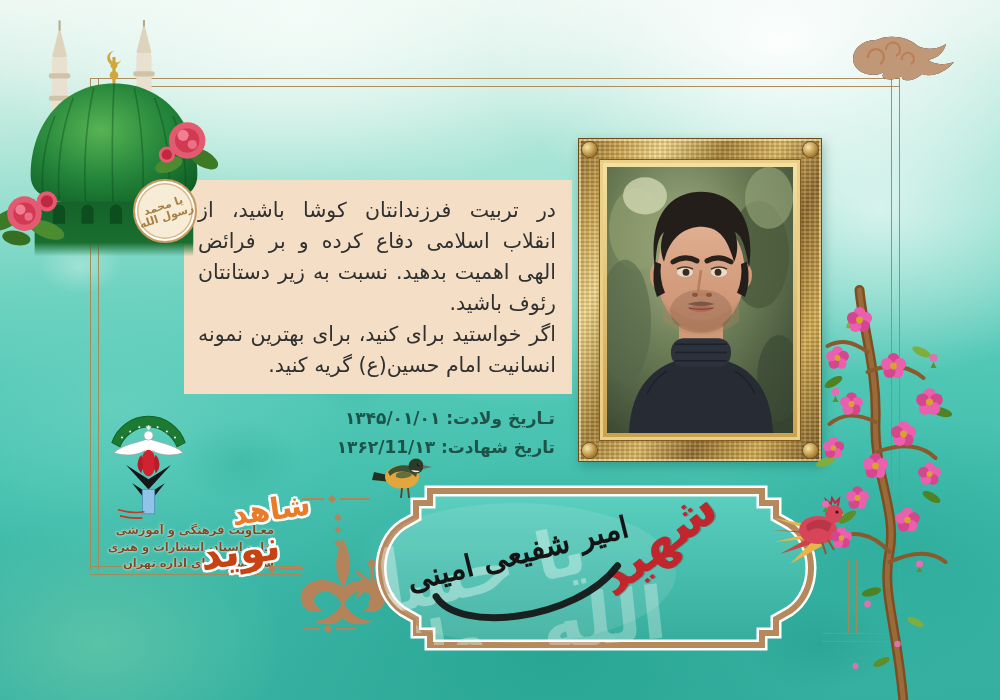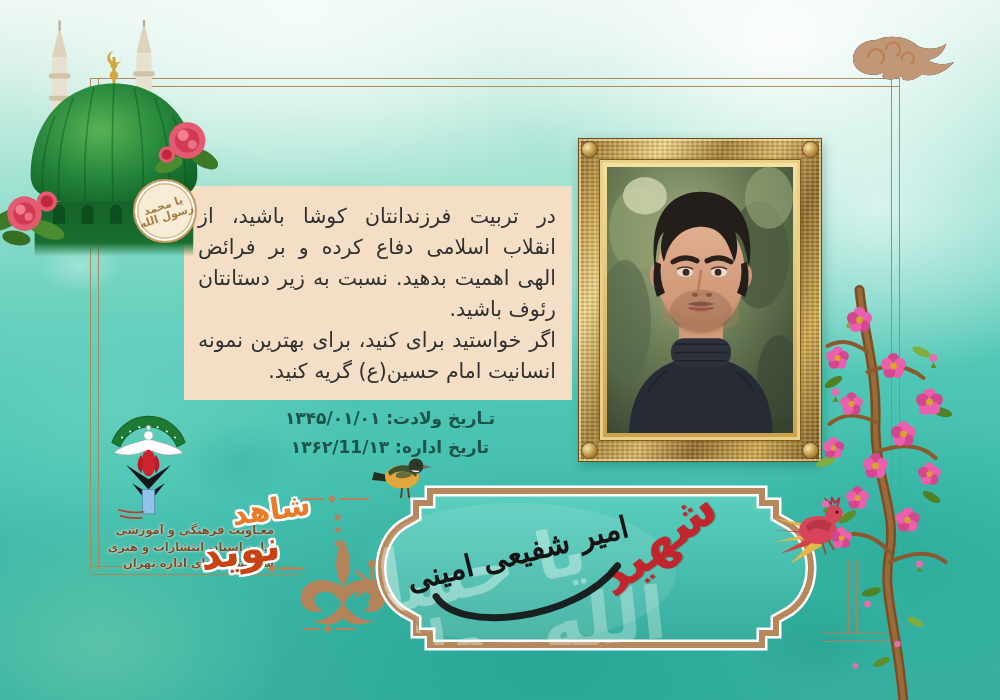--- a/index.html
+++ b/index.html
@@ -21,25 +21,25 @@
       radial-gradient(90px 60px at 24% 66%, rgba(28,158,140,.25), transparent 70%),
       radial-gradient(120px 70px at 44% 80%, rgba(255,255,255,.16), transparent 70%),
       radial-gradient(80px 50px at 66% 60%, rgba(255,255,255,.2), transparent 70%),
       radial-gradient(70px 70px at 35% 52%, rgba(23,148,130,.2), transparent 70%),
       radial-gradient(110px 70px at 82% 92%, rgba(20,140,124,.25), transparent 70%),
       radial-gradient(60px 40px at 8% 38%, rgba(255,255,255,.3), transparent 70%);}
   
   .dl-h{height:7px;border-top:1.6px solid rgba(172,134,83,.95);border-bottom:1.6px solid rgba(172,134,83,.95);z-index:2;}
   .dl-v{width:7px;border-left:1.6px solid rgba(172,134,83,.95);border-right:1.6px solid rgba(172,134,83,.95);z-index:2;}
   
-  .quote{left:184px;top:186px;width:388px;box-sizing:border-box;background:#f4dfc6;
+  .quote{left:184px;top:180px;width:388px;box-sizing:border-box;background:#f4dfc6;
     padding:15px 16px 13px 14px;z-index:4;color:#303030;font-size:20.5px;line-height:31px;}
   .quote p{margin:0;text-align:justify;text-align-last:right;}
   
-  .dates{left:225px;top:404px;width:330px;text-align:center;color:#1d5348;font-weight:bold;
+  .dates{left:225px;top:404px;width:330px;color:#1d5348;font-weight:bold;
     font-size:17px;line-height:29px;z-index:4;}
   
   .seal{left:133px;top:179px;width:60px;height:60px;border-radius:50%;background:#f7ecd6;
     border:2px solid #c79a5f;box-shadow:inset 0 0 0 2px #fff,inset 0 0 0 3.5px #d8b98a;z-index:6;
     display:flex;align-items:center;justify-content:center;overflow:hidden;}
   .seal span{display:block;transform:rotate(-18deg);font-size:11px;line-height:11px;color:#a97f46;
     text-align:center;font-weight:bold;}
   
   .pframe{left:578px;top:138px;width:242px;height:322px;z-index:4;border:1px solid #6b4c1c;
     background:linear-gradient(115deg,#8a652a,#caa452 12%,#f0d88e 22%,#a07c34 38%,#d9b664 52%,#8a652a 66%,#cfa94f 82%,#6f4f1f);
@@ -92,21 +92,21 @@
     <p>در تربیت فرزندانتان کوشا باشید، از انقلاب اسلامی دفاع کرده و بر فرائض الهی اهمیت بدهید. نسبت به زیر دستانتان رئوف باشید.</p>
     <p>اگر خواستید برای کنید، برای بهترین نمونه انسانیت امام حسین(ع) گریه کنید.</p>
   </div>
 
   <div class="abs dates">
     <div>
       <span>تـاریخ ولادت:</span>
       <span>۱۳۴۵/۰۱/۰۱</span>
     </div>
     <div>
-      <span>تاریخ اداره:</span>
+      <span>تاریخ شهادت:</span>
       <span>۱۳۶۲/11/۱۳</span>
     </div>
   </div>
 
   <div class="abs seal">
     <span>یا محمد رسول الله</span>
   </div>
 
   <div class="abs pframe">
     <div class="texture"></div>

